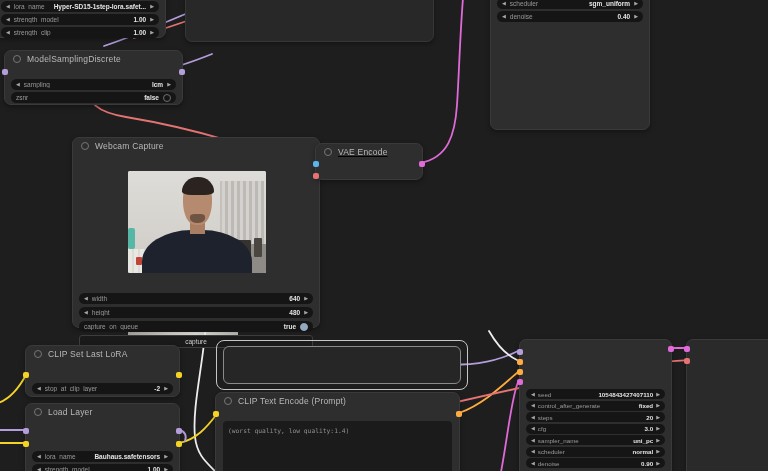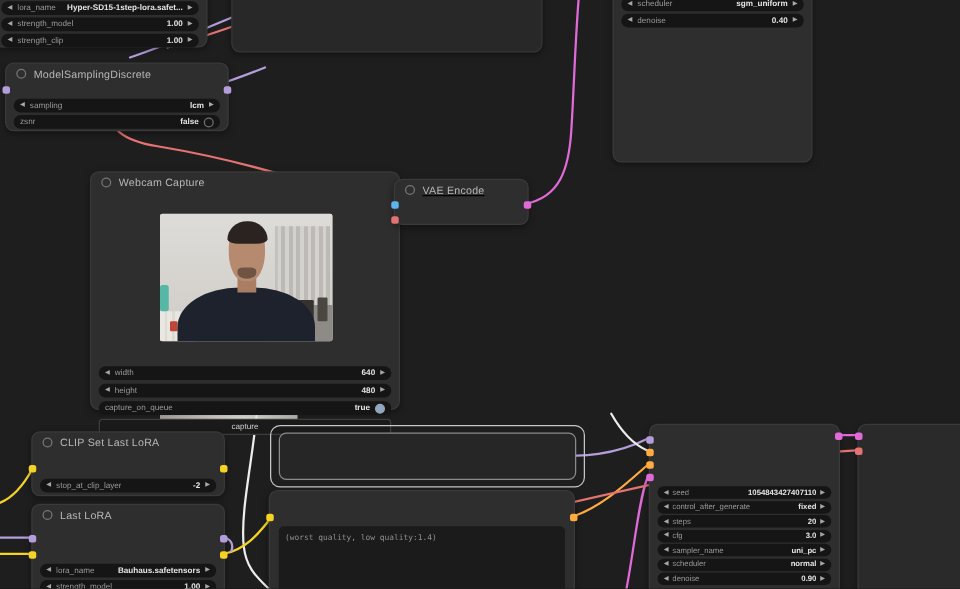--- a/index.html
+++ b/index.html
@@ -204,21 +204,21 @@
           <span class="arr">▶</span>
         </div>
       </div>
     <div class="slot" style="left:-3px;top:26px;background:var(--c-clip);"></div>
     <div class="slot" style="right:-3px;top:26px;background:var(--c-clip);"></div>
   </div>
 
   <div class="node" style="left:25px;top:403px;width:155px;height:75px;">
     <div class="titlebar">
       <span class="titledot"></span>
-      <span class="title">Last LoRA</span>
+      <span class="title">Load Layer</span>
     </div>
     <div class="widgets" style="padding-top:31px;">
         <div class="wrow">
           <span class="arr">◀</span>
           <span class="wlabel">lora_name</span>
           <span class="wvalue">Bauhaus.safetensors</span>
           <span class="arr">▶</span>
         </div>
         <div class="wrow">
           <span class="arr">◀</span>
@@ -227,20 +227,24 @@
           <span class="arr">▶</span>
         </div>
       </div>
     <div class="slot" style="left:-3px;top:24px;background:var(--c-model);"></div>
     <div class="slot" style="left:-3px;top:37px;background:var(--c-clip);"></div>
     <div class="slot" style="right:-3px;top:24px;background:var(--c-model);"></div>
     <div class="slot" style="right:-3px;top:37px;background:var(--c-clip);"></div>
   </div>
 
   <div class="node" style="left:215px;top:392px;width:245px;height:85px;">
+    <div class="titlebar">
+      <span class="titledot"></span>
+      <span class="title">CLIP Text Encode (Prompt)</span>
+    </div>
     <div style="position:absolute;left:7px;top:28px;right:7px;bottom:0;background:#1b1b1b;
                 border-radius:4px 4px 0 0;">
       <div class="prompt-text">(worst quality, low quality:1.4)</div>
     </div>
     <div class="slot" style="left:-3px;top:18px;background:var(--c-clip);"></div>
     <div class="slot" style="right:-3px;top:18px;background:var(--c-cond);"></div>
   </div>
 
   <div class="node small" style="left:519px;top:339px;width:153px;height:140px;">
     <div class="widgets" style="padding-top:49px;gap:1.5px;">

